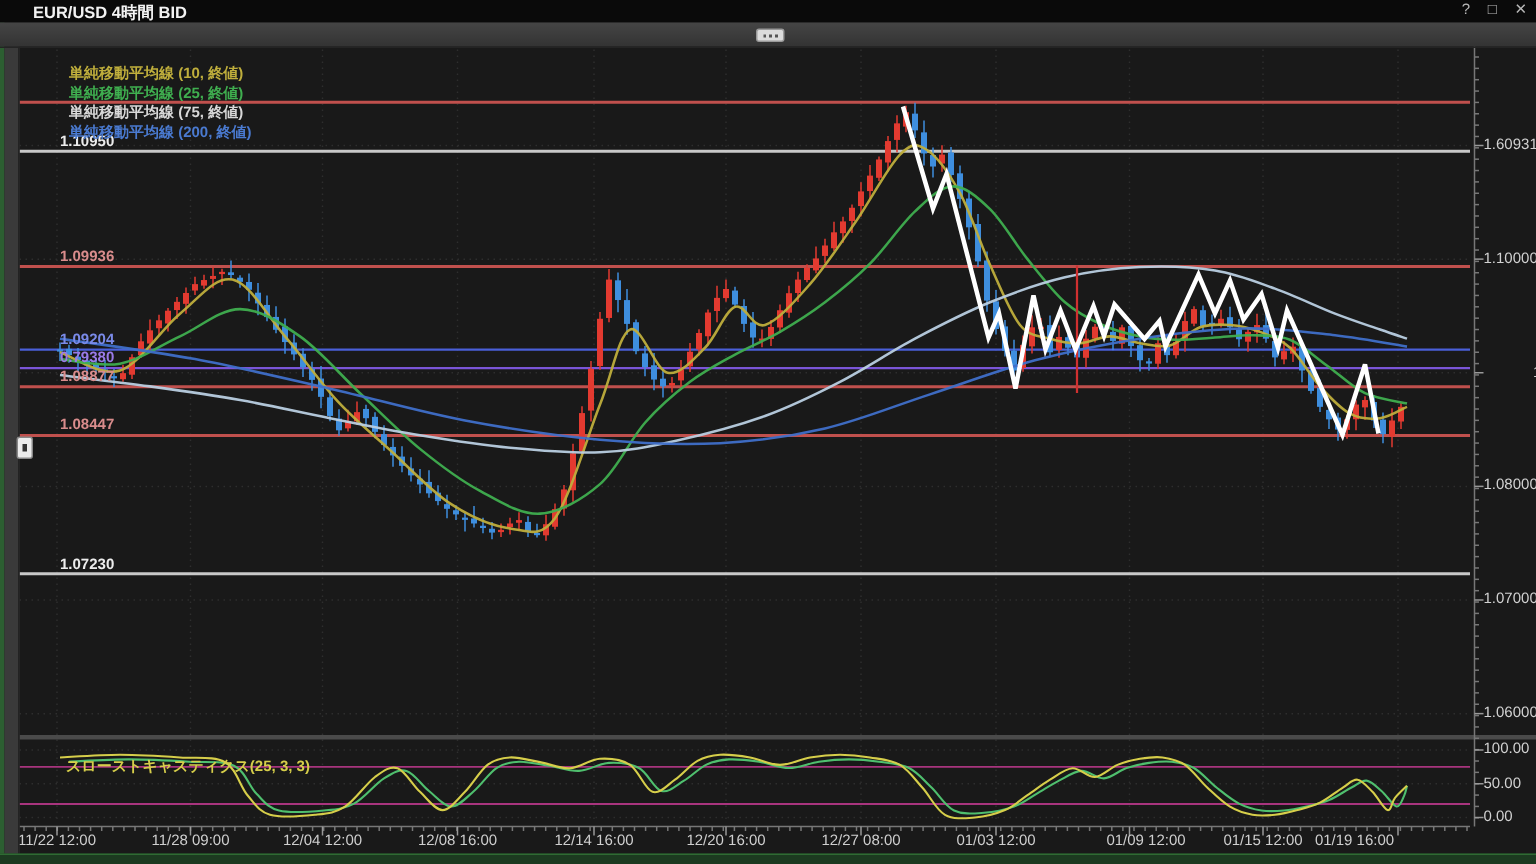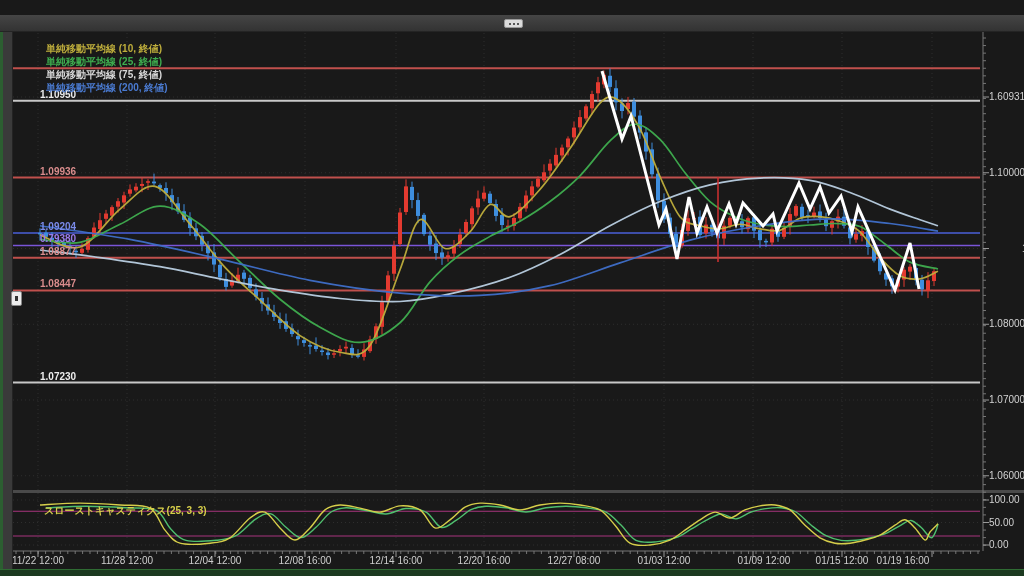--- a/index.html
+++ b/index.html
@@ -617,40 +617,48 @@
       <div class="lvl" style="left: 40px; top: 245.817px; color: rgb(217, 140, 140);">1.08877</div>
       <div class="lvl" style="left: 40px; top: 278.39px; color: rgb(217, 140, 140);">1.08447</div>
       <div class="lvl" style="left: 40px; top: 370.577px; color: rgb(236, 236, 236);">1.07230</div>
       <div class="rax" style="top: 91px;">1.60931</div>
       <div class="rax" style="top: 166.75px;">1.10000</div>
       <div class="rax" style="top: 242.5px; margin-left: 33px;">1.09000</div>
       <div class="rax" style="top: 318.25px;">1.08000</div>
       <div class="rax" style="top: 394px;">1.07000</div>
       <div class="rax" style="top: 469.75px;">1.06000</div>
       <div class="xax" style="left: 38px; top: 555px; text-align: right;">11/22 12:00</div>
-      <div class="xax" style="left: 127px; top: 555px;">11/28 12:00</div>
+      <div class="xax" style="left: 127px; top: 555px;">11/28 09:00</div>
       <div class="xax" style="left: 215px; top: 555px;">12/04 12:00</div>
       <div class="xax" style="left: 305px; top: 555px;">12/08 16:00</div>
       <div class="xax" style="left: 396px; top: 555px;">12/14 16:00</div>
       <div class="xax" style="left: 484px; top: 555px;">12/20 16:00</div>
       <div class="xax" style="left: 574px; top: 555px;">12/27 08:00</div>
       <div class="xax" style="left: 664px; top: 555px;">01/03 12:00</div>
       <div class="xax" style="left: 764px; top: 555px;">01/09 12:00</div>
       <div class="xax" style="left: 842px; top: 555px;">01/15 12:00</div>
       <div class="xax" style="left: 903px; top: 555px;">01/19 16:00</div>
       <div class="rax" style="top: 494px;">100.00</div>
       <div class="rax" style="top: 516.5px;">50.00</div>
       <div class="rax" style="top: 539px;">0.00</div>
       <div class="lg" style="top: 42px; color: rgb(191, 174, 60);">単純移動平均線 (10, 終値)</div>
       <div class="lg" style="top: 55px; color: rgb(63, 174, 79);">単純移動平均線 (25, 終値)</div>
       <div class="lg" style="top: 68px; color: rgb(216, 216, 216);">単純移動平均線 (75, 終値)</div>
       <div class="lg" style="top: 81px; color: rgb(74, 122, 208);">単純移動平均線 (200, 終値)</div>
       <div class="stl" style="color: rgb(214, 206, 74);">スローストキャスティクス(25, 3, 3)</div>
     </div>
 
+  <div class="titlebar">
+    <span class="title">EUR/USD 4時間 BID</span>
+    <span class="controls">
+      <span>?</span>
+      <span>□</span>
+      <span>✕</span>
+    </span>
+  </div>
 
   <div class="toolbar">
     <div class="handle"></div>
   </div>
 
   <div class="edge-left"></div>
   <div class="left-rail"></div>
   <div class="left-handle"></div>
   <div class="bottom-strip"></div>
 </div>

